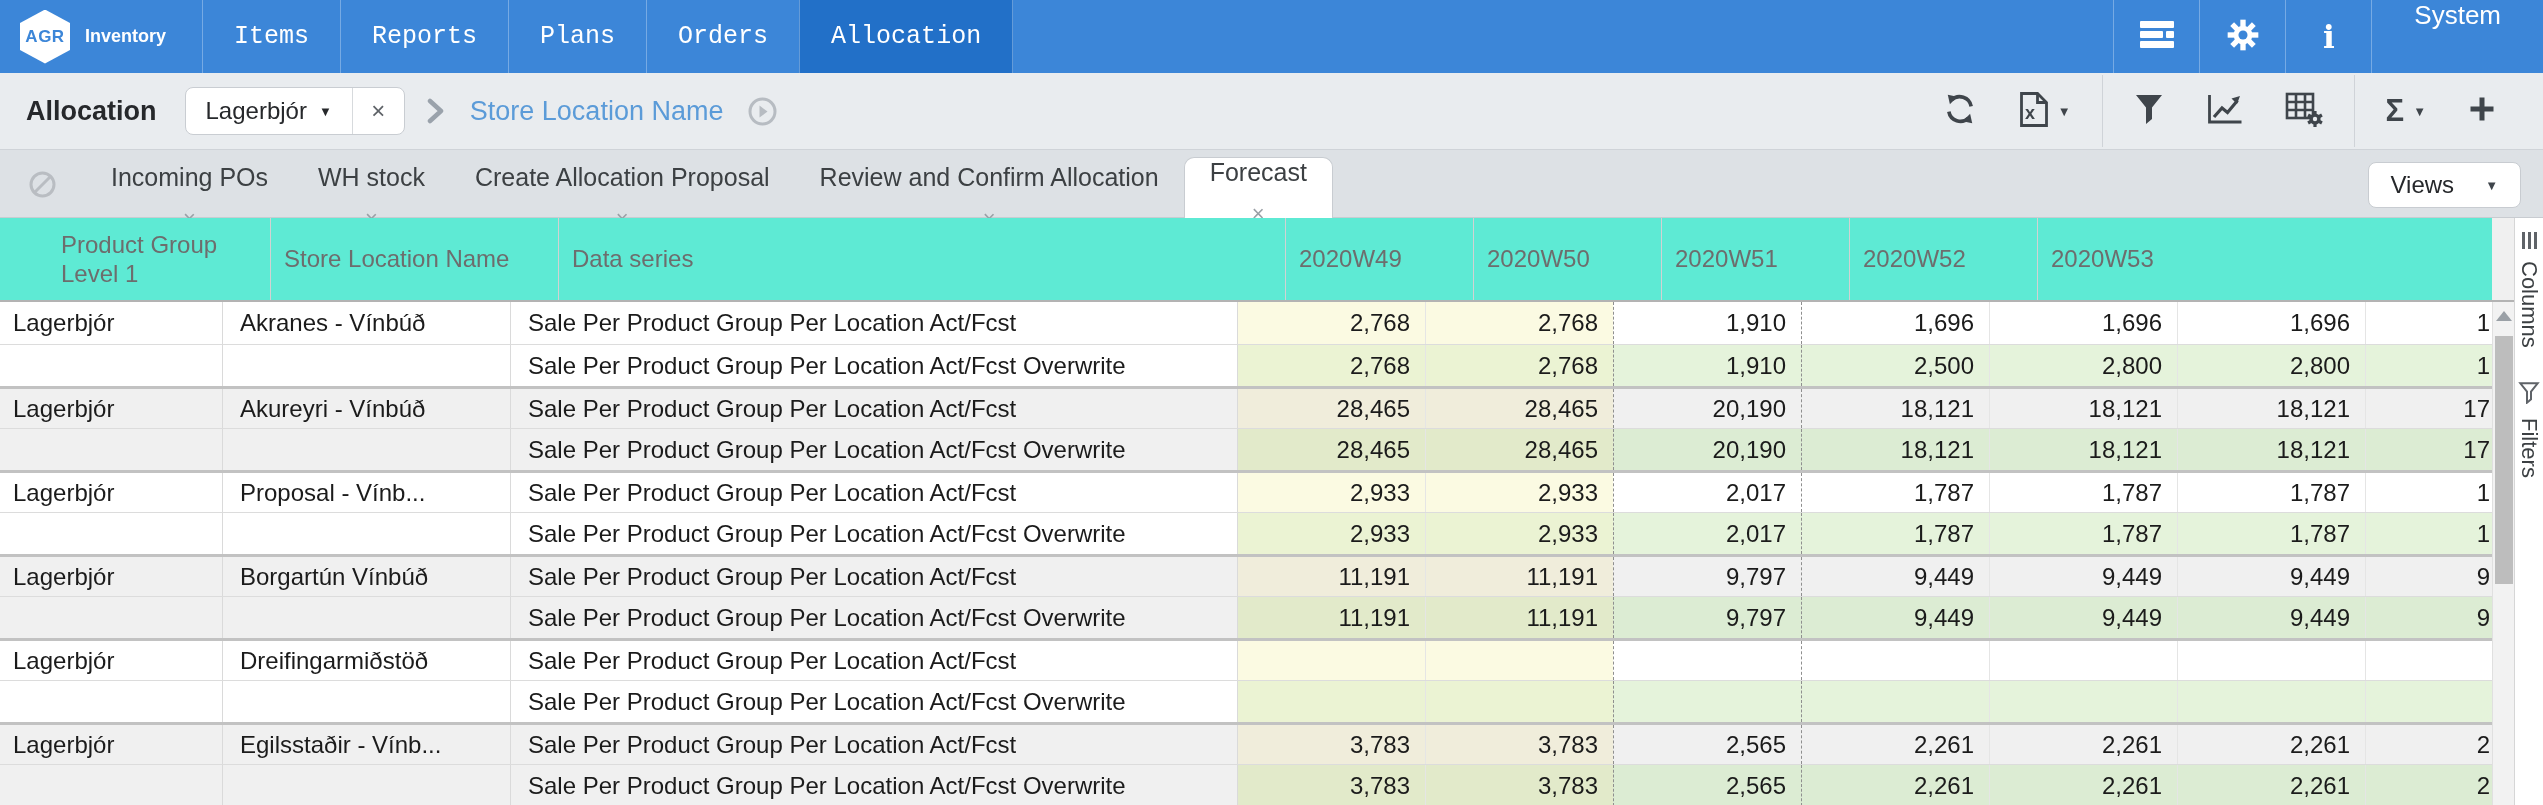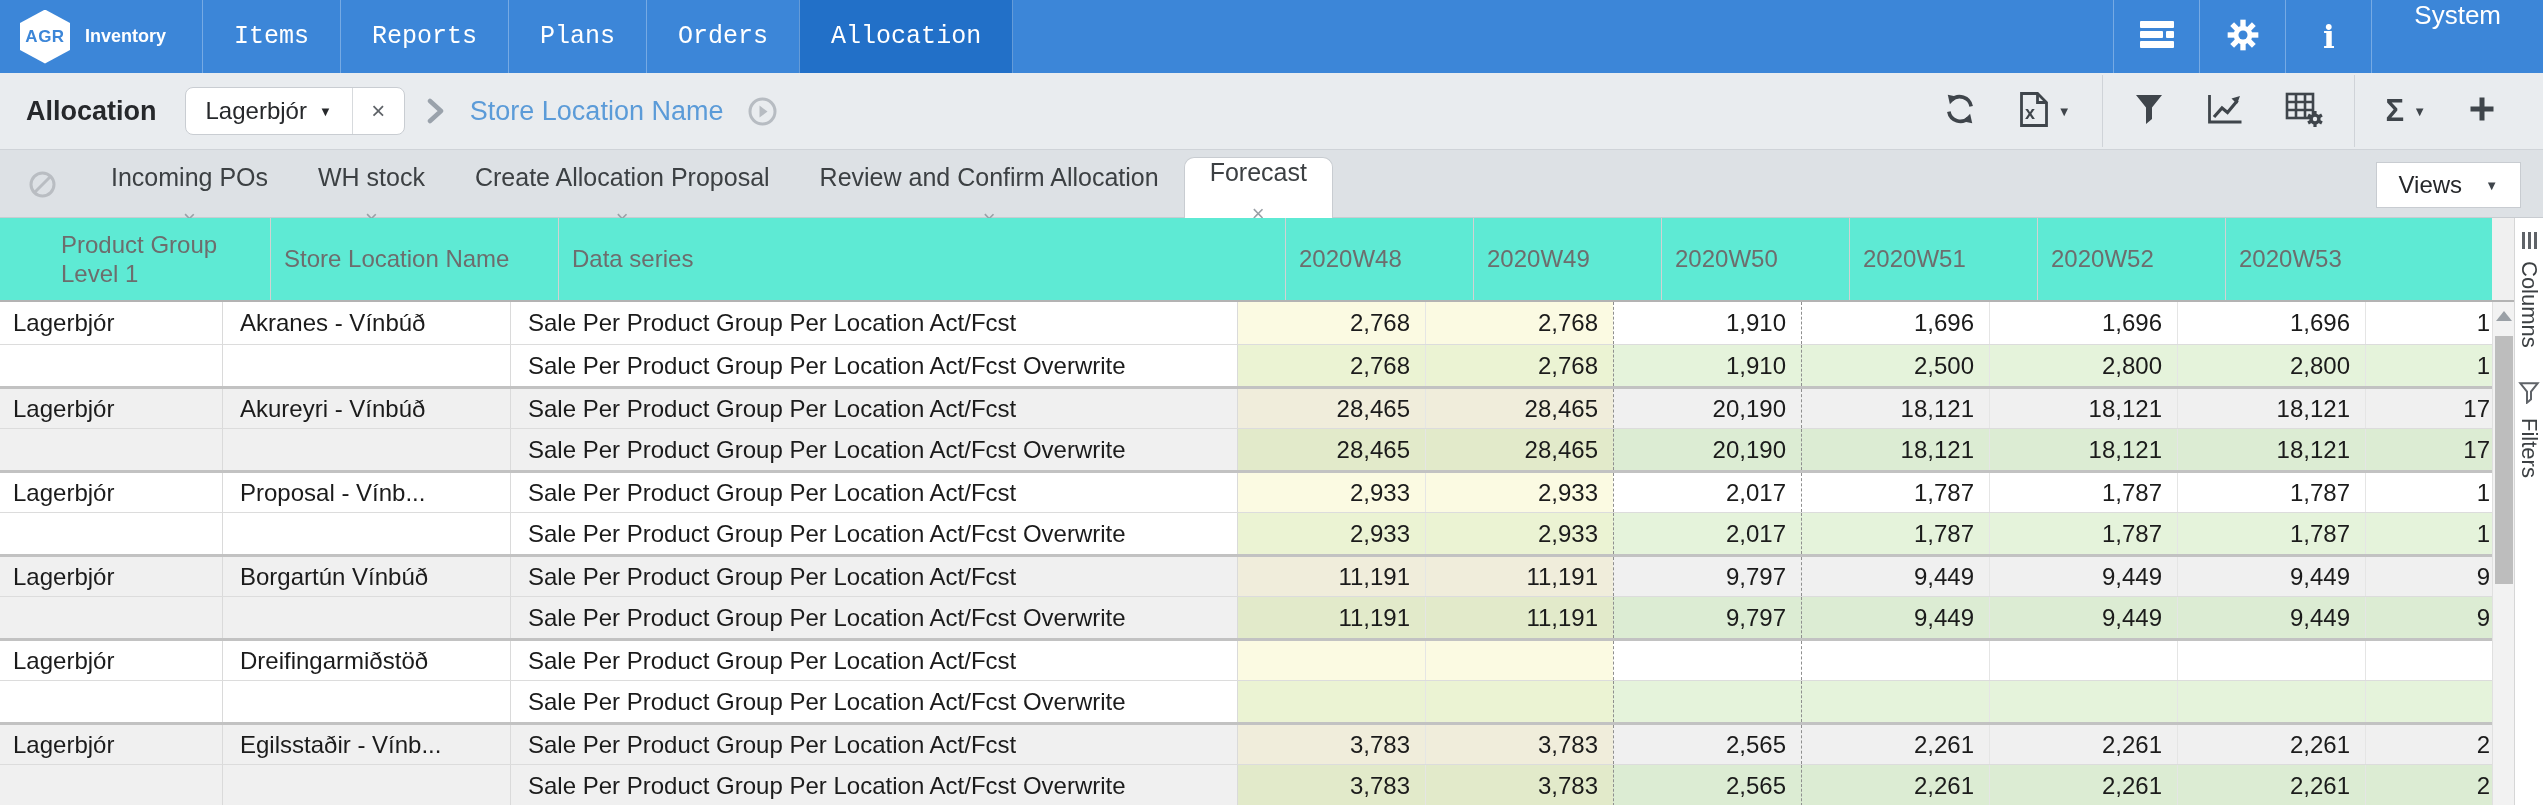--- a/index.html
+++ b/index.html
@@ -53,22 +53,22 @@
   .tabbar { position:absolute; top:150px; left:0; width:2543px; height:68px;
     background:#dde1e5; border-bottom:1px solid #c8ccd1; display:flex; align-items:flex-end; }
   .tab-block-icon { position:absolute; left:28px; top:20px; }
   .tab-list { display:flex; align-items:flex-end; margin-left:86px; }
   .tab { display:flex; align-items:center; gap:14px; height:54px; padding:0 25px;
     font-size:25px; color:#3c4043; cursor:pointer;flex-direction:column; }
   .tab .tab-x { font-size:22px; color:#9aa0a6; }
   .tab.active { background:#fff; height:61px; border:1px solid #c8ccd1; border-bottom:none;
     border-radius:10px 10px 0 0; margin-bottom:-1px; }
   .views-btn { position:absolute; right:22px; top:12px; height:46px;
-    display:flex; align-items:center; gap:14px; padding:0 22px; background:#fff;
-    border:1px solid #c8ccd1; border-radius:0; font-size:24px; color:#26282b; cursor:pointer; }
+    display:flex; align-items:center; gap:22px; padding:0 22px; background:#fff;
+    border:1px solid #c8ccd1; border-radius:8px; font-size:24px; color:#26282b; cursor:pointer; }
 
   
   .tablewrap { position:absolute; top:218px; left:0; width:2492px; height:587px; overflow:hidden; }
   .thead, .trow { display:grid;
     grid-template-columns:222px 288px 727px 188px 188px 188px 188px 188px 188px 127px; }
   .thead { height:84px; background:#5eead4; border-bottom:2px solid #b3b3b3;padding-left:48px; }
   .hcell { display:flex; align-items:center; padding-left:13px; padding-right:10px;
     font-size:24px; color:#6d6d6d; line-height:1.22; cursor:pointer; }
   .hcell + .hcell { border-left:1px solid #d2d2d2; }
   .trow { height:42px; border-top:1px solid #dcdcdc; cursor:default; }
@@ -302,21 +302,20 @@
       <span>Views</span>
       <span class="small-caret">▼</span>
     </div>
   </div>
 
   <div class="tablewrap">
     <div class="thead">
         <div class="hcell c0">Product Group Level 1</div>
         <div class="hcell c1">Store Location Name</div>
         <div class="hcell c2">Data series</div>
-        <div class="hcell c4">2020W48</div>
         <div class="hcell c5">2020W49</div>
         <div class="hcell c6">2020W50</div>
         <div class="hcell c7">2020W51</div>
         <div class="hcell c8">2020W52</div>
         <div class="hcell c9">2020W53</div>
       </div>
     <div>
         <div class="trow r-light fcst">
           <div class="tcell c0">Lagerbjór</div>
           <div class="tcell c1">Akranes - Vínbúð</div>

